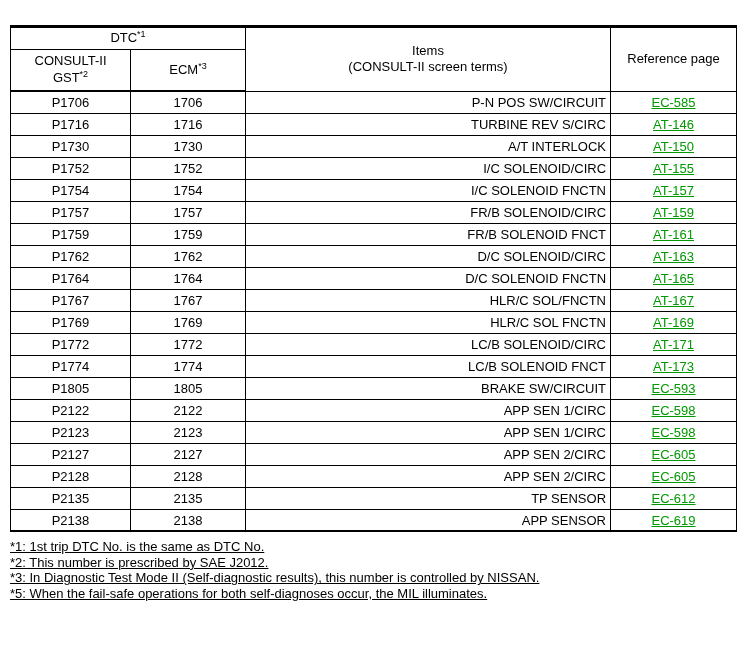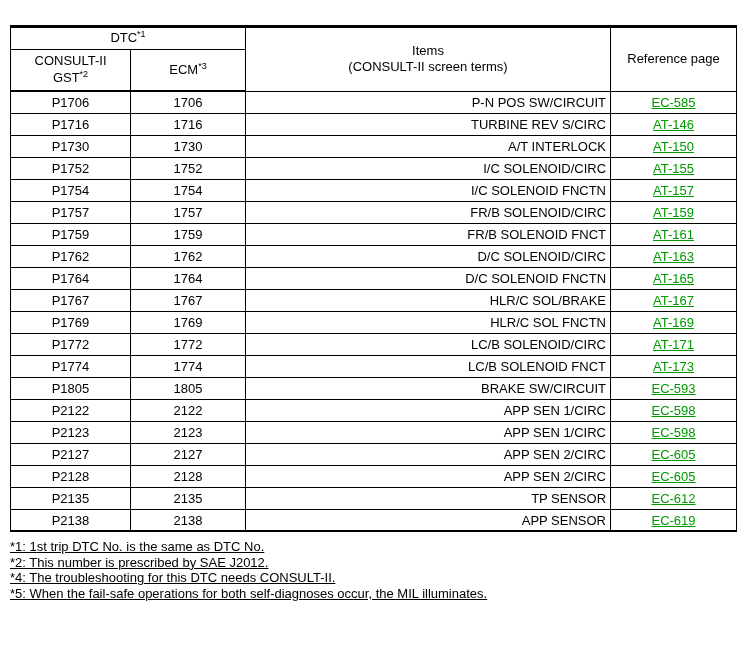--- a/index.html
+++ b/index.html
@@ -162,21 +162,21 @@
         </tr>
         <tr>
           <td class="col-consult">P1764</td>
           <td class="col-ecm">1764</td>
           <td class="col-item">D/C SOLENOID FNCTN</td>
           <td class="col-ref"><a class="ref-link" href="#">AT-165</a></td>
         </tr>
         <tr>
           <td class="col-consult">P1767</td>
           <td class="col-ecm">1767</td>
-          <td class="col-item">HLR/C SOL/BRAKE</td>
+          <td class="col-item">HLR/C SOL/FNCTN</td>
           <td class="col-ref"><a class="ref-link" href="#">AT-167</a></td>
         </tr>
         <tr>
           <td class="col-consult">P1769</td>
           <td class="col-ecm">1769</td>
           <td class="col-item">HLR/C SOL FNCTN</td>
           <td class="col-ref"><a class="ref-link" href="#">AT-169</a></td>
         </tr>
         <tr>
           <td class="col-consult">P1772</td>
@@ -231,18 +231,18 @@
           <td class="col-ecm">2138</td>
           <td class="col-item">APP SENSOR</td>
           <td class="col-ref"><a class="ref-link" href="#">EC-619</a></td>
         </tr>
       </tbody>
   </table>
 
   <div class="footnotes">
       <div class="footnote">*1: 1st trip DTC No. is the same as DTC No.</div>
       <div class="footnote">*2: This number is prescribed by SAE J2012.</div>
-      <div class="footnote">*4: The troubleshooting for this DTC needs CONSULT-II.</div>
+      <div class="footnote">*3: In Diagnostic Test Mode II (Self-diagnostic results), this number is controlled by NISSAN.</div>
       <div class="footnote">*5: When the fail-safe operations for both self-diagnoses occur, the MIL illuminates.</div>
     </div>
 
 
 </div>
 
 </body></html>

